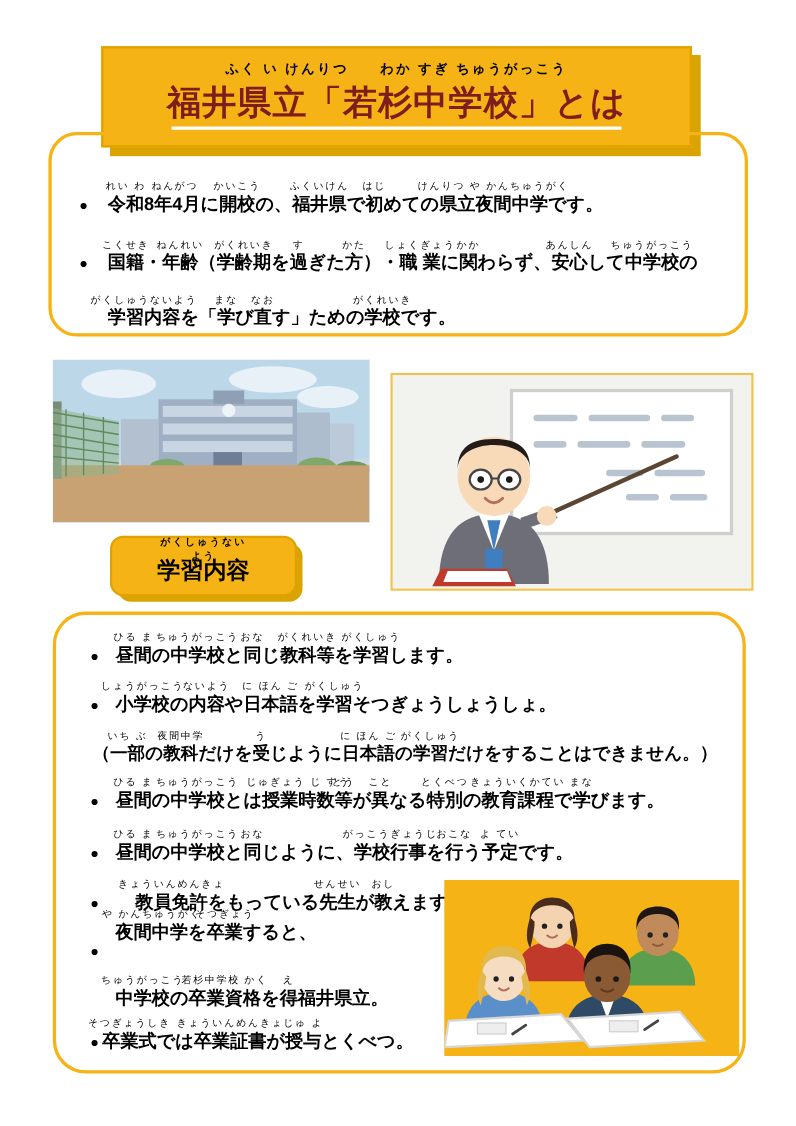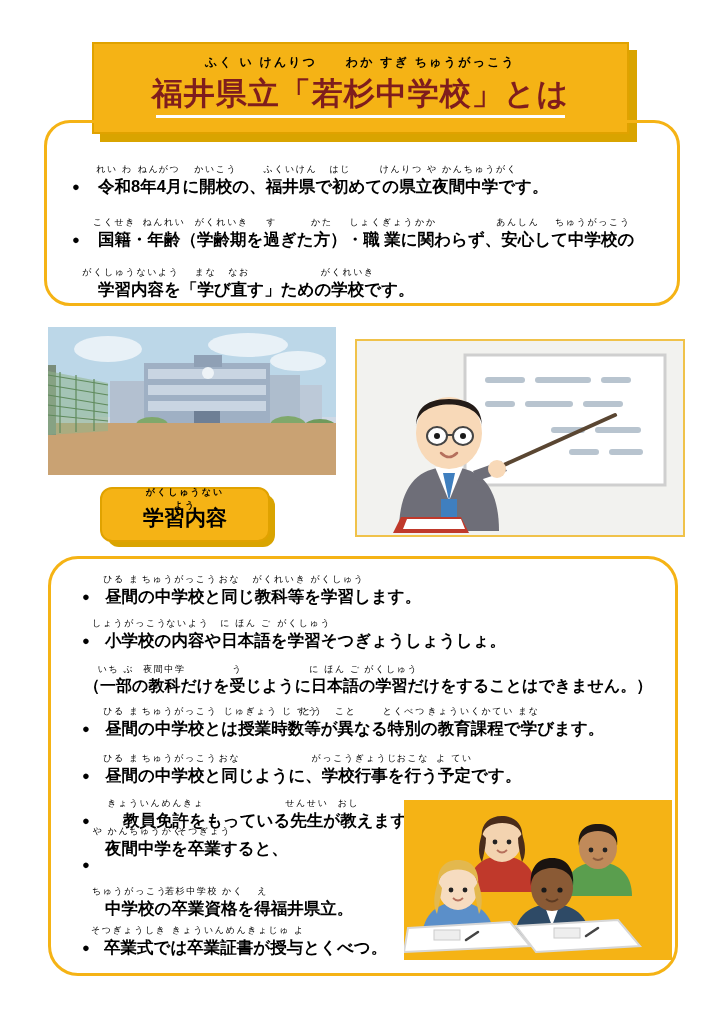--- a/index.html
+++ b/index.html
@@ -360,21 +360,21 @@
 <span class="bullet" style="left:82px; top:858px;">●</span>
 <div class="line" style="left:105px; top:840px;">
   <span class="rb"><span class="rt">や かんちゅうがく</span>夜間中学</span><span>を</span><span class="rb"><span class="rt">そつぎょう</span>卒業</span><span>すると、</span>
 </div>
 
 <div class="line" style="left:105px; top:900px;">
   <span class="rb"><span class="rt">ちゅうがっこう</span>中学校</span><span>の</span><span class="rb"><span class="rt">若杉中学校 かく</span>卒業資格</span><span>を</span><span class="rb"><span class="rt">え</span>得</span><span>福井県立。</span>
 </div>
 
 <span class="bullet" style="left:82px; top:941px;">●</span>
-<div class="line" style="left:104px; top:939px;">
+<div class="line" style="left:93px; top:939px;">
   <span class="rb"><span class="rt">そつぎょうしき</span>卒業式</span><span>では</span><span class="rb"><span class="rt">きょういんめんきょ</span>卒業証書</span><span>が</span><span class="rb"><span class="rt">じゅ よ</span>授与</span><span>とくべつ。</span>
 </div>
 
 <div class="photo" id="class-photo">
   <svg width="268" height="160" viewBox="0 0 268 160" xmlns="http://www.w3.org/2000/svg">
     <rect x="0" y="0" width="268" height="160" fill="#f5b315"></rect>
 
     <g>
       <path d="M64 92 C64 66 80 56 98 56 C116 56 132 66 132 92 Z" fill="#c0392b"></path>
       <ellipse cx="98" cy="40" rx="20" ry="22" fill="#f3d3b0"></ellipse>

